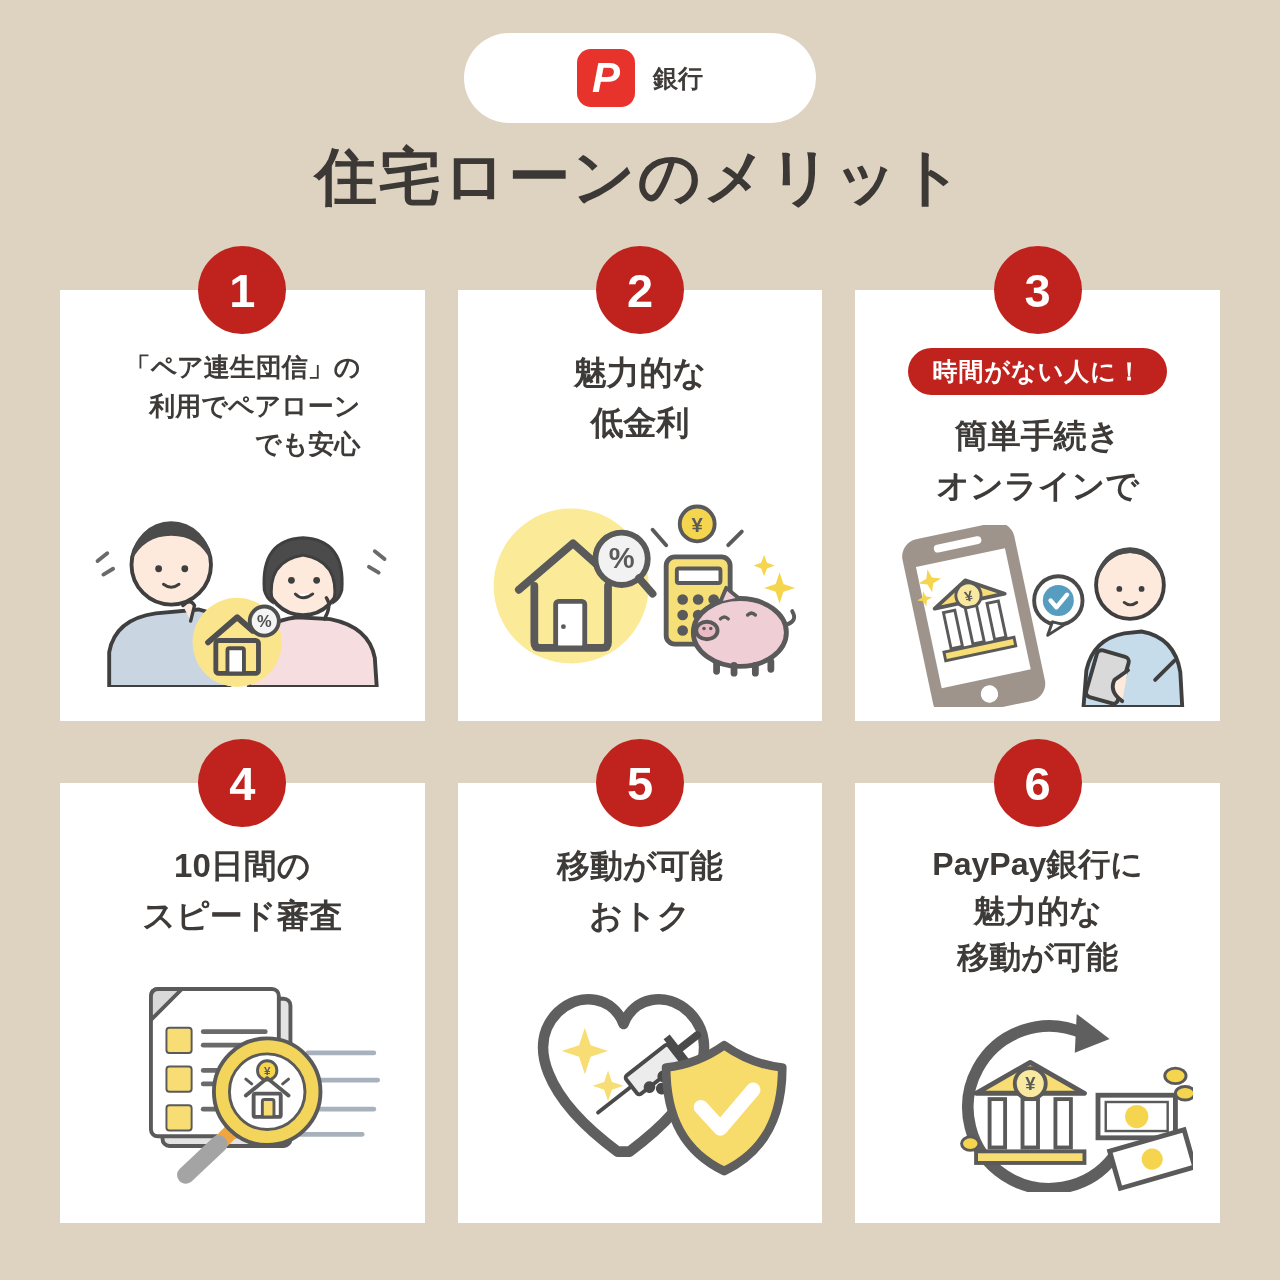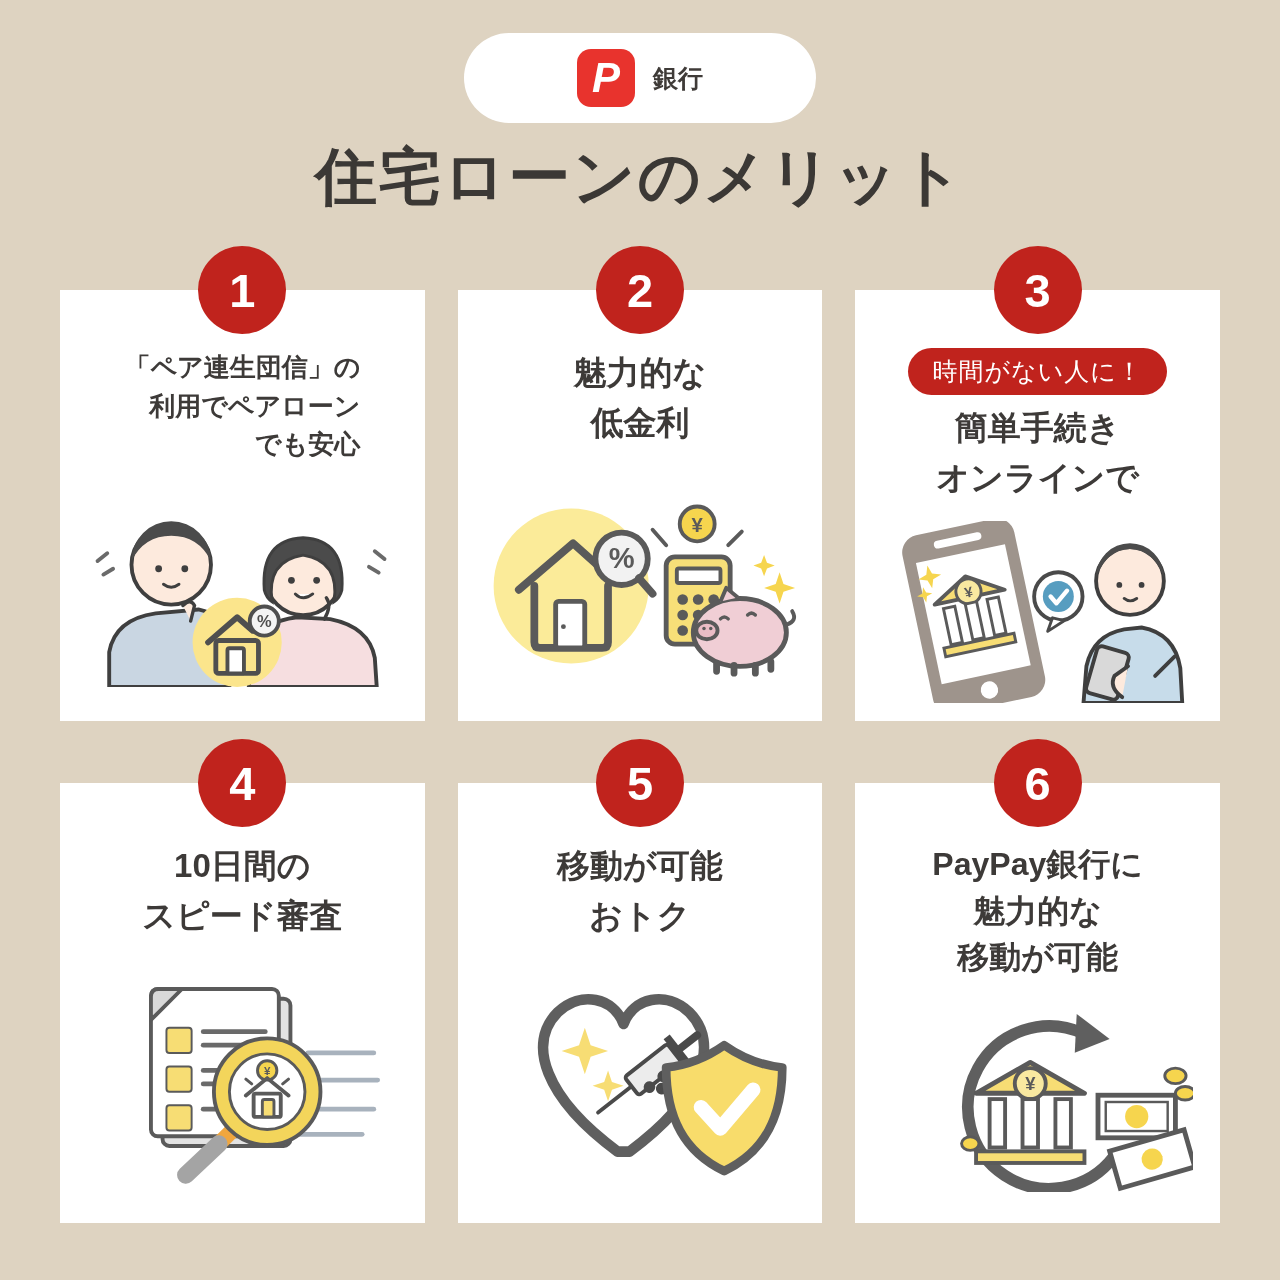--- a/index.html
+++ b/index.html
@@ -50,23 +50,23 @@
     display:flex; align-items:center; justify-content:center;
     font-size:47px; font-weight:800;
   }
   .card-title { text-align:center; font-weight:800; color:#3d3a38; line-height:1.5; }
   .card-title .line { display:block; }
   .title-sm { font-size:26px; line-height:1.47;text-align:right; }
   .title-md { font-size:33px; }
   .title-6  { font-size:32px; line-height:1.45; }
   .pill-badge {
     background:#c0231d; color:#ffffff;
-    font-size:25px; font-weight:400;
+    font-size:25px; font-weight:700;
     padding:7px 24px; border-radius:999px;
-    margin-bottom:8px; letter-spacing:1px;
+    margin-bottom:16px; letter-spacing:1px;
   }
   .illus { flex:1; display:flex; align-items:center; justify-content:center; width:100%; }
   svg { display:block; }
 </style>
 </head>
 <body>
 
 <div class="header">
   <div class="logo-pill">
     <div class="logo-mark">P</div>

